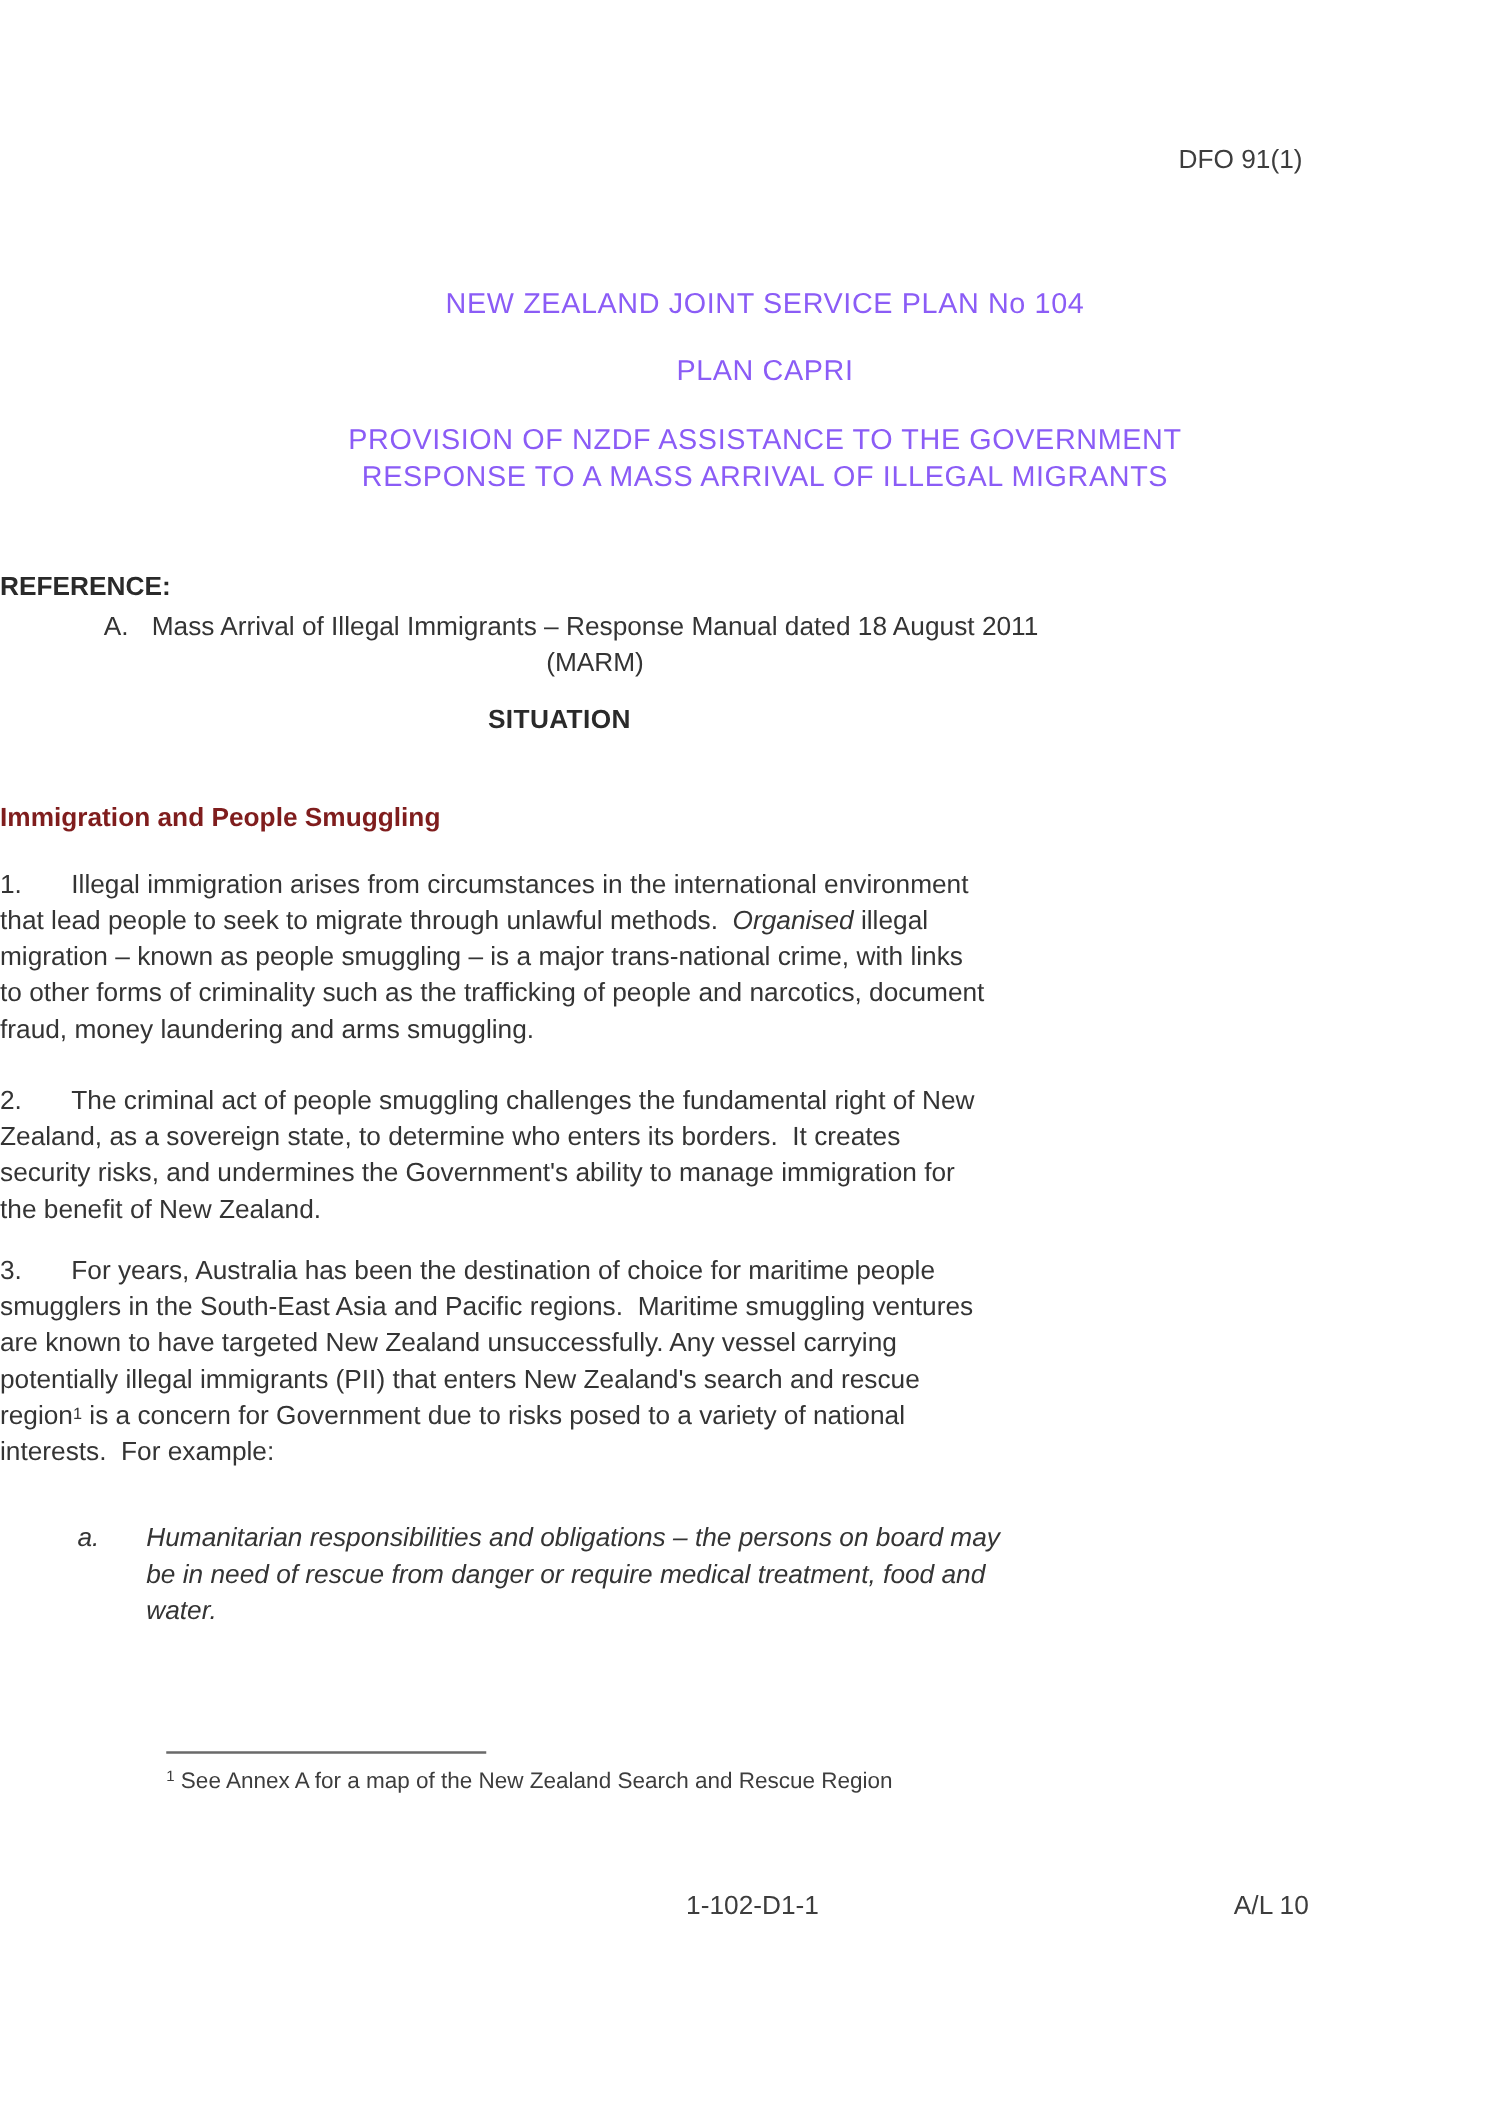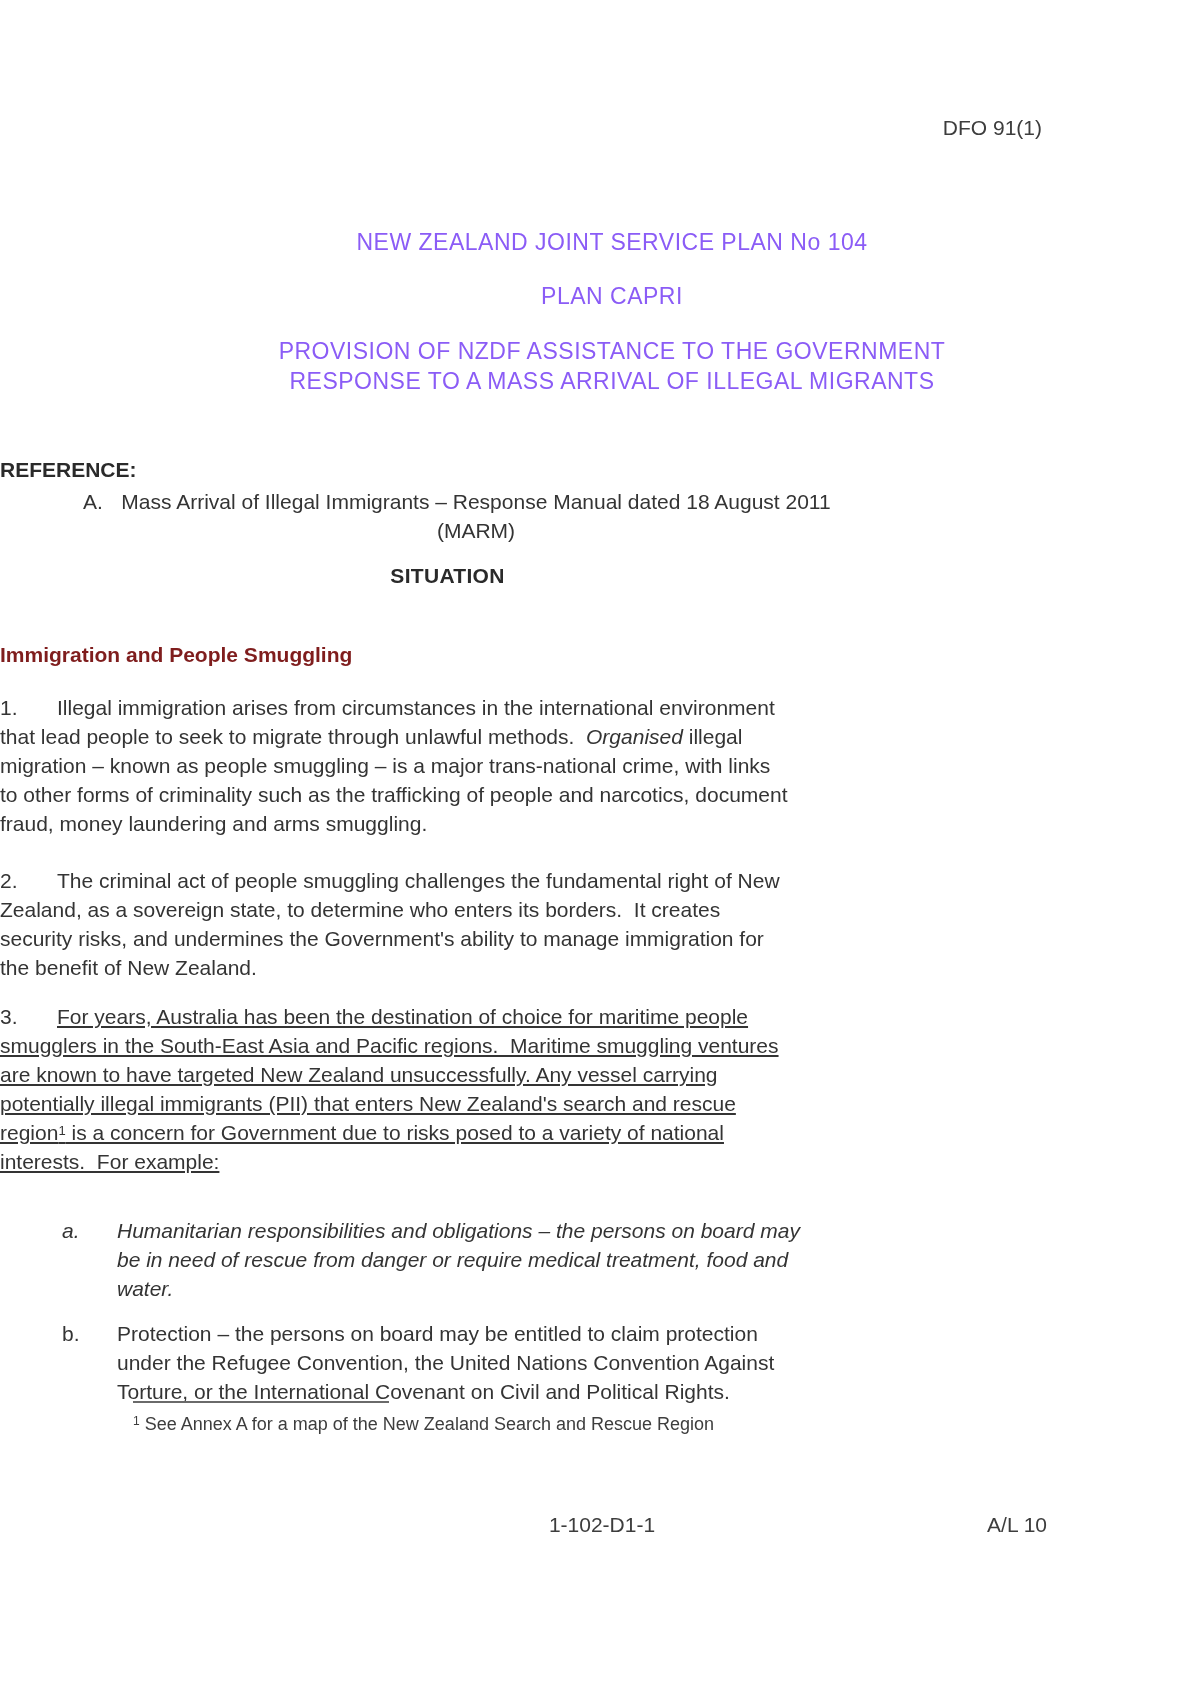--- a/index.html
+++ b/index.html
@@ -70,21 +70,21 @@
     line-height: 29px;
     color: #7f1d1d;
   }
   .para {
     font-size: 21px;
     line-height: 29px;
     white-space: pre-wrap;
   }
   .para-1 { margin-top: 24px; }
   .para-2 { margin-top: 28px; }
-  .para-3 { margin-top: 20px; text-decoration: underline; }
+  .para-3 { margin-top: 20px; }
   .para .num {
     display: inline-block;
     width: 57px;
     white-space: normal;
   }
   .italic { font-style: italic; }
   sup.fn-ref {
     font-size: 13px;
     vertical-align: top;
     position: relative;
@@ -182,23 +182,20 @@
 smugglers in the South-East Asia and Pacific regions.  Maritime smuggling ventures
 are known to have targeted New Zealand unsuccessfully. Any vessel carrying
 potentially illegal immigrants (PII) that enters New Zealand's search and rescue
 region</span><sup class="fn-ref">1</sup><span> is a concern for Government due to risks posed to a variety of national
 interests.  For example:</span></div>
 
     <div class="sub-item sub-item-a"><span class="marker">a.</span><span>Humanitarian responsibilities and obligations – the persons on board may
 be in need of rescue from danger or require medical treatment, food and
 water.</span></div>
 
-    <div class="sub-item sub-item-b"><span class="marker">b.</span><span>Protection – the persons on board may be entitled to claim protection
-under the Refugee Convention, the United Nations Convention Against
-Torture, or the International Covenant on Civil and Political Rights.</span></div>
 
   </div>
 
   <div class="footnote-block">
     <div class="footnote-rule"></div>
     <div class="footnote-text"><sup>1</sup><span>See Annex A for a map of the New Zealand Search and Rescue Region</span></div>
   </div>
 
   <div class="footer-row"><span>1-102-D1-1</span><span class="footer-amendment">A/L 10</span></div>
 

